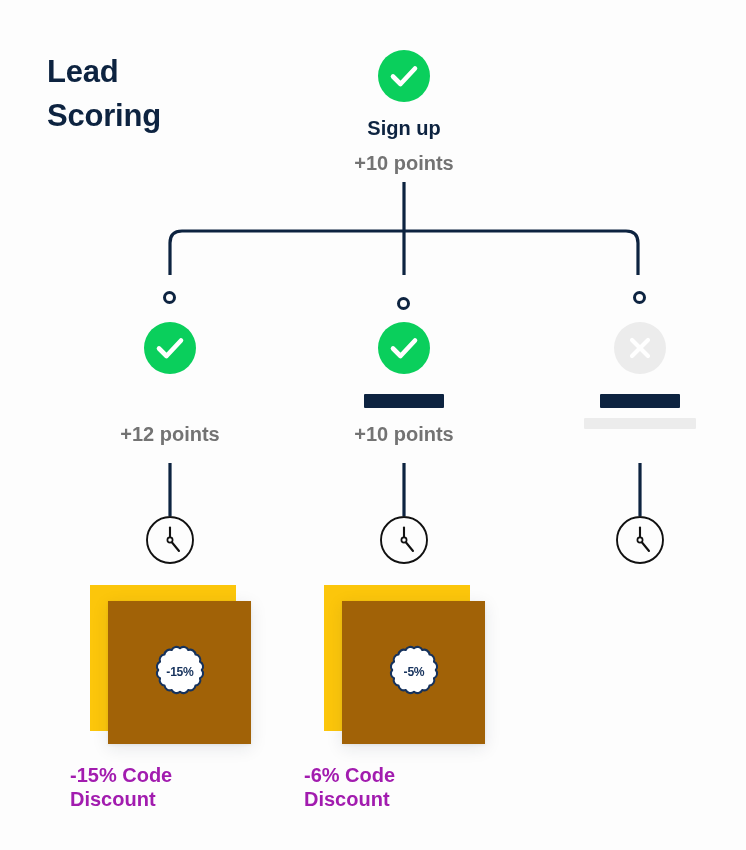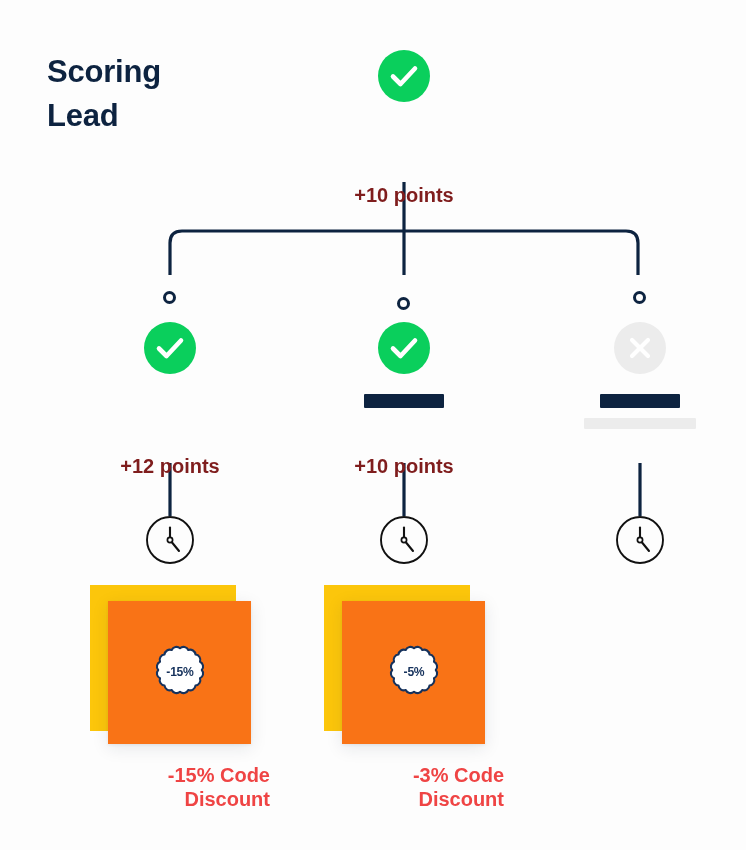--- a/index.html
+++ b/index.html
@@ -53,27 +53,26 @@
   
   .node-label {
     color: #0d2340;
     font-size: 20px;
     font-weight: bold;
     text-align: center;
     line-height: 1.22;
     white-space: nowrap;
   }
   .node-points {
-    color: #7f1d1d;
+    color: #737373;
     font-size: 20px;
     font-weight: bold;
     text-align: center;
     line-height: 1.22;
     white-space: nowrap;
-    margin-top: 32px;
   }
   .redact-bar {
     background: #0d2340;
     border-radius: 1px;
   }
   .redact-bar.grey { background: #ececec; }
 
   
   .branch-dot {
     width: 13px; height: 13px;
@@ -84,61 +83,62 @@
   }
 
   
   .clock-icon { width: 50px; height: 50px; }
 
   
   .yellow-block {
     background: #FCC60B;
   }
   .white-card {
-    background: #f97316;
+    background: #a16207;
     box-shadow: 0 4px 16px rgba(30,40,60,0.10), 0 1px 3px rgba(30,40,60,0.07);
   }
   .badge-icon { width: 54px; height: 54px; }
 
   .card-caption {
-    color: #ef4444;
+    color: #a21caf;
     font-size: 20px;
     font-weight: bold;
-    text-align: right;
+    text-align: left;
     line-height: 1.22;
     white-space: nowrap;
   }
   .card-caption .line { display: block; }
 </style>
 </head>
 <body>
 
 <div id="stage">
 
   <div id="title" class="abs">
+    <span class="line">Lead</span>
     <span class="line">Scoring</span>
-    <span class="line">Lead</span>
   </div>
 
   <svg id="connectors" class="abs" viewBox="0 0 746 850">
 
     <path d="M404,182 L404,275" stroke="#0d2340" stroke-width="3.2" fill="none" stroke-linecap="butt"></path>
 
     <path d="M170,275 L170,243 Q170,231 182,231 L626,231 Q638,231 638,243 L638,275" stroke="#0d2340" stroke-width="3.2" fill="none" stroke-linecap="butt"></path>
 
     <path d="M170,463 L170,516" stroke="#0d2340" stroke-width="3.2" fill="none"></path>
     <path d="M404,463 L404,516" stroke="#0d2340" stroke-width="3.2" fill="none"></path>
     <path d="M640,463 L640,516" stroke="#0d2340" stroke-width="3.2" fill="none"></path>
   </svg>
 
   <div class="abs check-circle" style="left:378px; top:50px; width:52px; height:52px;">
     <svg viewBox="0 0 52 52" width="52" height="52">
       <path d="M15,26.5 L22.5,34 L37,18.5" stroke="#ffffff" stroke-width="4.6" fill="none" stroke-linecap="round" stroke-linejoin="round"></path>
     </svg>
   </div>
+  <div class="abs node-label" style="left:304px; top:116px; width:200px;">Sign up</div>
   <div class="abs node-points" style="left:304px; top:151px; width:200px;">+10 points</div>
 
   <div class="abs branch-dot" style="left:163px; top:291px;"></div>
 
   <div class="abs check-circle" style="left:144px; top:322px; width:52px; height:52px;">
     <svg viewBox="0 0 52 52" width="52" height="52">
       <path d="M15,26.5 L22.5,34 L37,18.5" stroke="#ffffff" stroke-width="4.6" fill="none" stroke-linecap="round" stroke-linejoin="round"></path>
     </svg>
   </div>
   <div class="abs node-points" style="left:70px; top:422px; width:200px;">+12 points</div>
@@ -229,21 +229,21 @@
                  c-3.6 -1.6 -4.6 -6.3 -2.0 -9.2
                  c-2.6 -2.9 -1.6 -7.6 2.0 -9.2
                  c-1.4 -3.6 1.1 -7.7 5.0 -8.0
                  c0.3 -3.9 4.4 -6.4 8.0 -5.0
                  c1.6 -3.6 6.3 -4.6 9.2 -2.0 z" fill="#ffffff" stroke="#16325c" stroke-width="2.3" stroke-linejoin="round"></path>
         <text x="30" y="34.5" text-anchor="middle" font-family="'Liberation Sans', sans-serif" font-size="13.5" font-weight="bold" fill="#16325c" letter-spacing="-0.3">-5%</text>
       </svg>
     </div>
   </div>
   <div class="abs card-caption" style="left:304px; top:763px; width:200px;">
-    <span class="line">-3% Code</span>
+    <span class="line">-6% Code</span>
     <span class="line">Discount</span>
   </div>
 
   <div class="abs branch-dot" style="left:633px; top:291px;"></div>
 
   <div class="abs check-circle muted" style="left:614px; top:322px; width:52px; height:52px;">
     <svg viewBox="0 0 52 52" width="52" height="52">
       <path d="M18,18 L34,34 M34,18 L18,34" stroke="#ffffff" stroke-width="4.2" fill="none" stroke-linecap="round"></path>
     </svg>
   </div>

